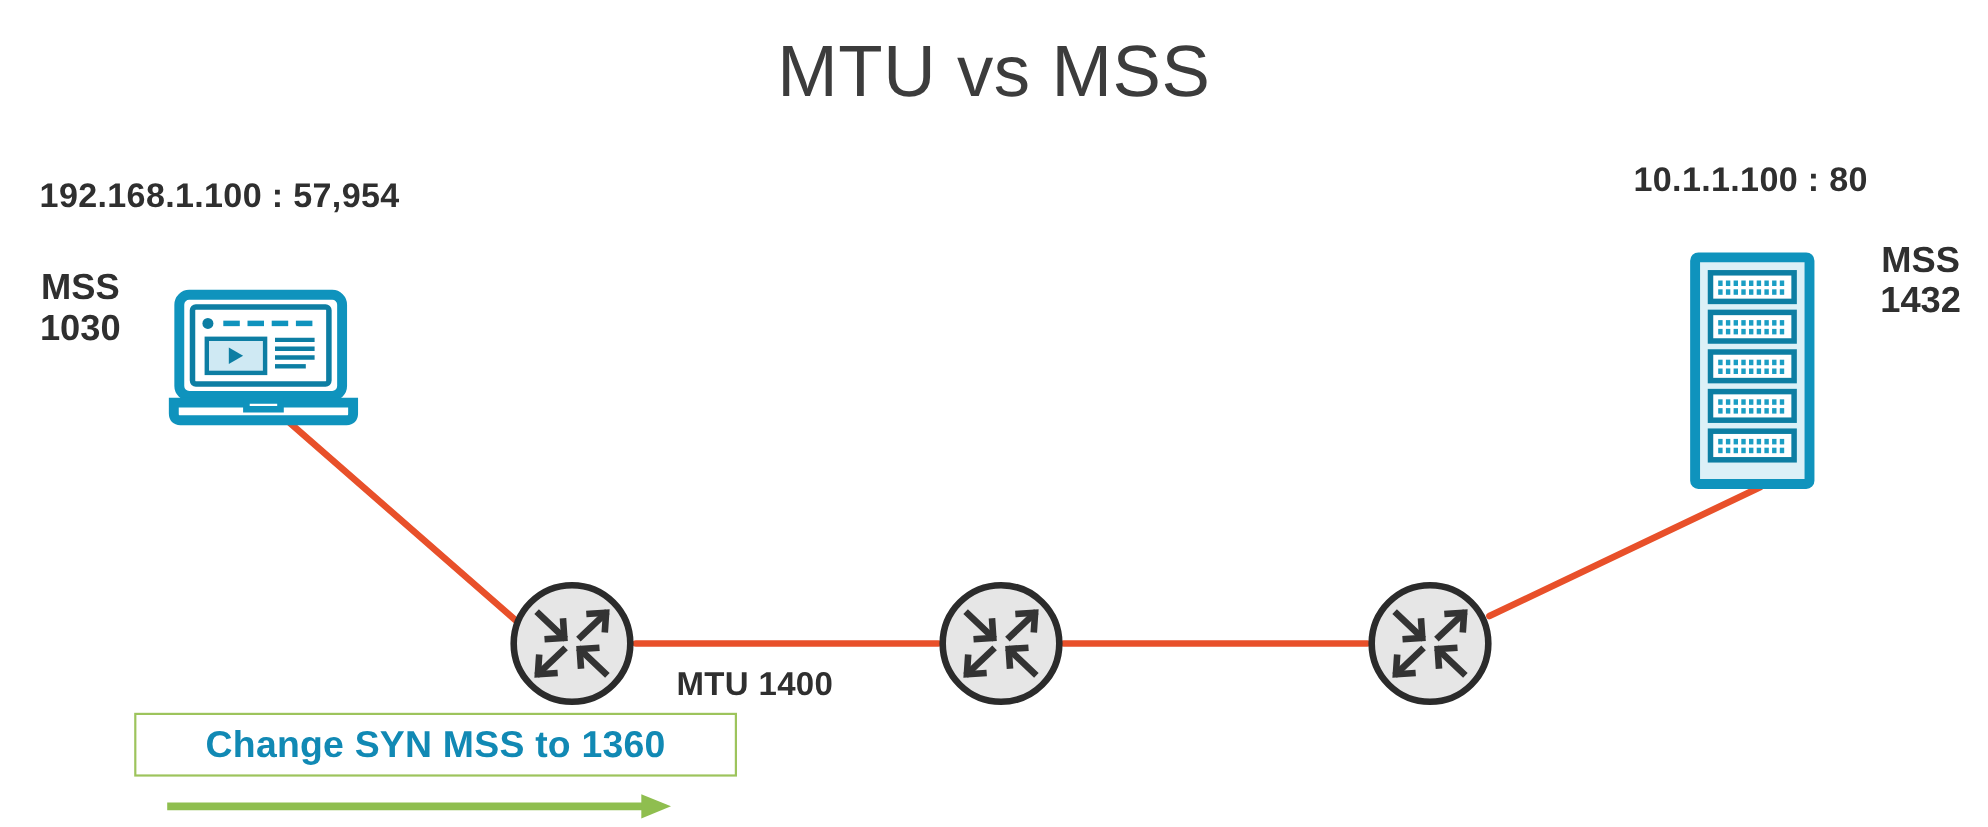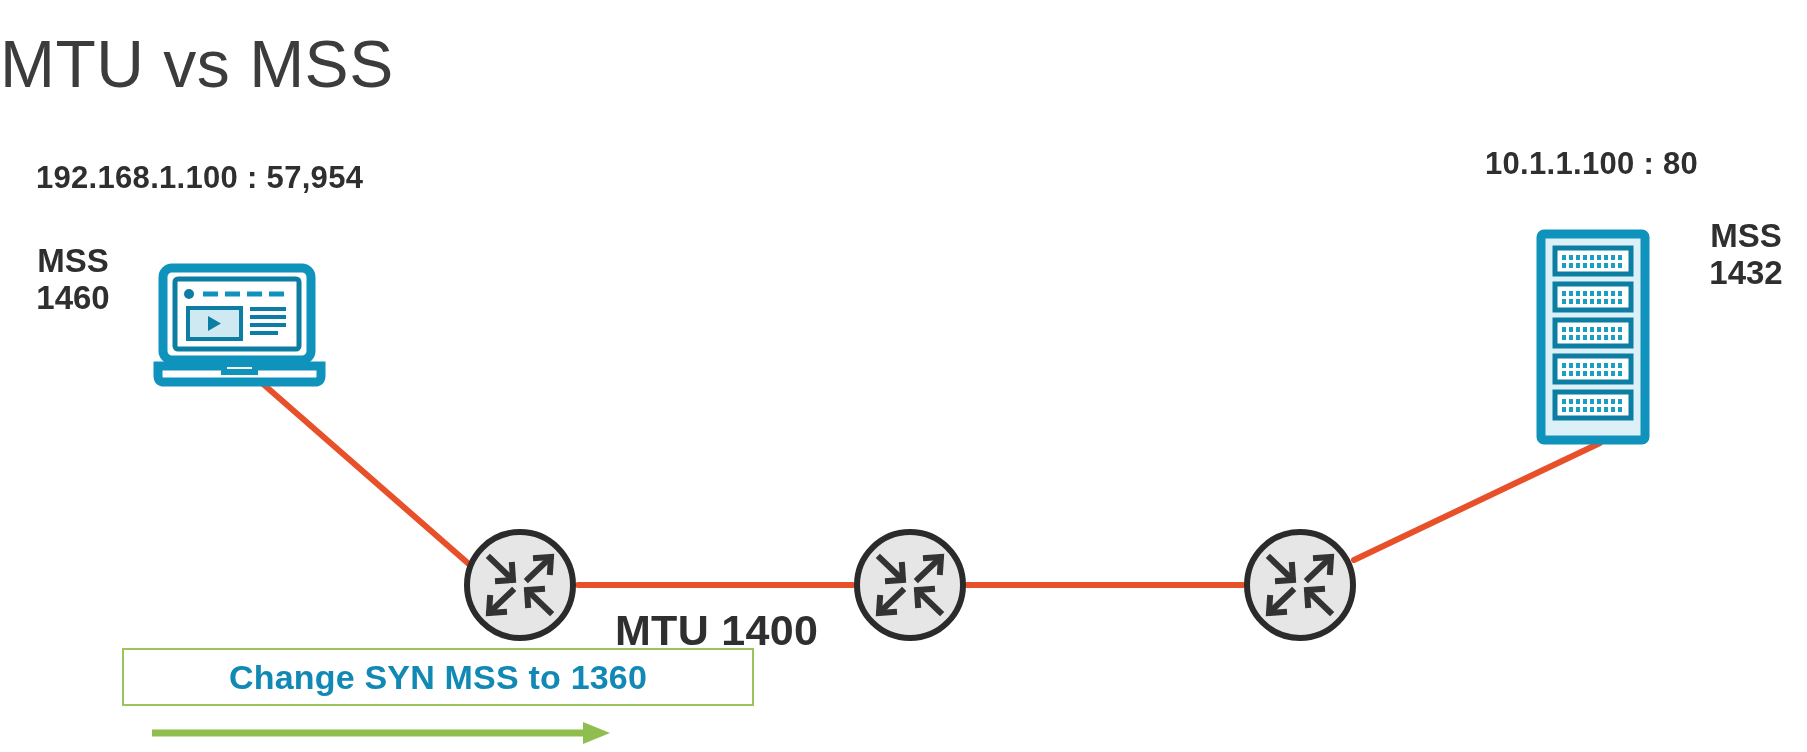--- a/index.html
+++ b/index.html
@@ -20,21 +20,21 @@
     height: 752px;
     background: #ffffff;
   }
 
   
   .title {
     position: absolute;
     left: 0;
     top: 26px;
     width: 1807px;
-    text-align: left;
+    text-align: center;
     font-size: 66px;
     font-weight: 300;
     letter-spacing: 0.5px;
     color: #3c3c3c;
     white-space: nowrap;
   }
 
   
   .label-bold {
     position: absolute;
@@ -45,21 +45,21 @@
   .endpoint-addr {
     font-size: 31px;
     letter-spacing: 0.3px;
   }
   .mss-label {
     font-size: 33px;
     line-height: 1.12;
     text-align: center;
   }
   .mtu-label {
-    font-size: 43px;
+    font-size: 30px;
     letter-spacing: 0.3px;
   }
 
   
   #client-addr   { left: 36px;  top: 160px; }
   #client-mss    { left: 8px;   top: 243px; width: 130px; }
   #server-addr   { left: 1437px;top: 146px; margin-left: 48px; }
   #server-mss    { left: 1686px;top: 218px; width: 120px; }
   #mtu-1400      { left: 615px; top: 606px; }
   #mtu-1500      { left: 1010px;top: 606px; }
@@ -70,21 +70,21 @@
     left: 0; top: 0;
     width: 1807px;
     height: 752px;
   }
 
   
   .callout {
     position: absolute;
     left: 122px;
     top: 648px;
-    width: 632px;
+    width: 548px;
     height: 58px;
     box-sizing: border-box;
     border: 2px solid #9dc45c;
     background: #ffffff;
     display: flex;
     align-items: center;
     justify-content: center;
   }
   .callout-text {
     font-size: 34px;
@@ -301,21 +301,21 @@
     <g>
       <line x1="152" y1="733" x2="585" y2="733" stroke="#8fbe4f" stroke-width="7" stroke-linecap="butt"></line>
       <polygon points="583,722 610,733 583,744" fill="#8fbe4f"></polygon>
     </g>
   </svg>
 
   <div id="client-addr" class="label-bold endpoint-addr">192.168.1.100 : 57,954</div>
 
   <div id="client-mss" class="label-bold mss-label">
     <div>MSS</div>
-    <div>1460</div>
+    <div>1030</div>
   </div>
 
   <div id="server-addr" class="label-bold endpoint-addr">10.1.1.100 : 80</div>
 
   <div id="server-mss" class="label-bold mss-label">
     <div>MSS</div>
     <div>1432</div>
   </div>
 
   <div id="mtu-1400" class="label-bold mtu-label">MTU 1400</div>

